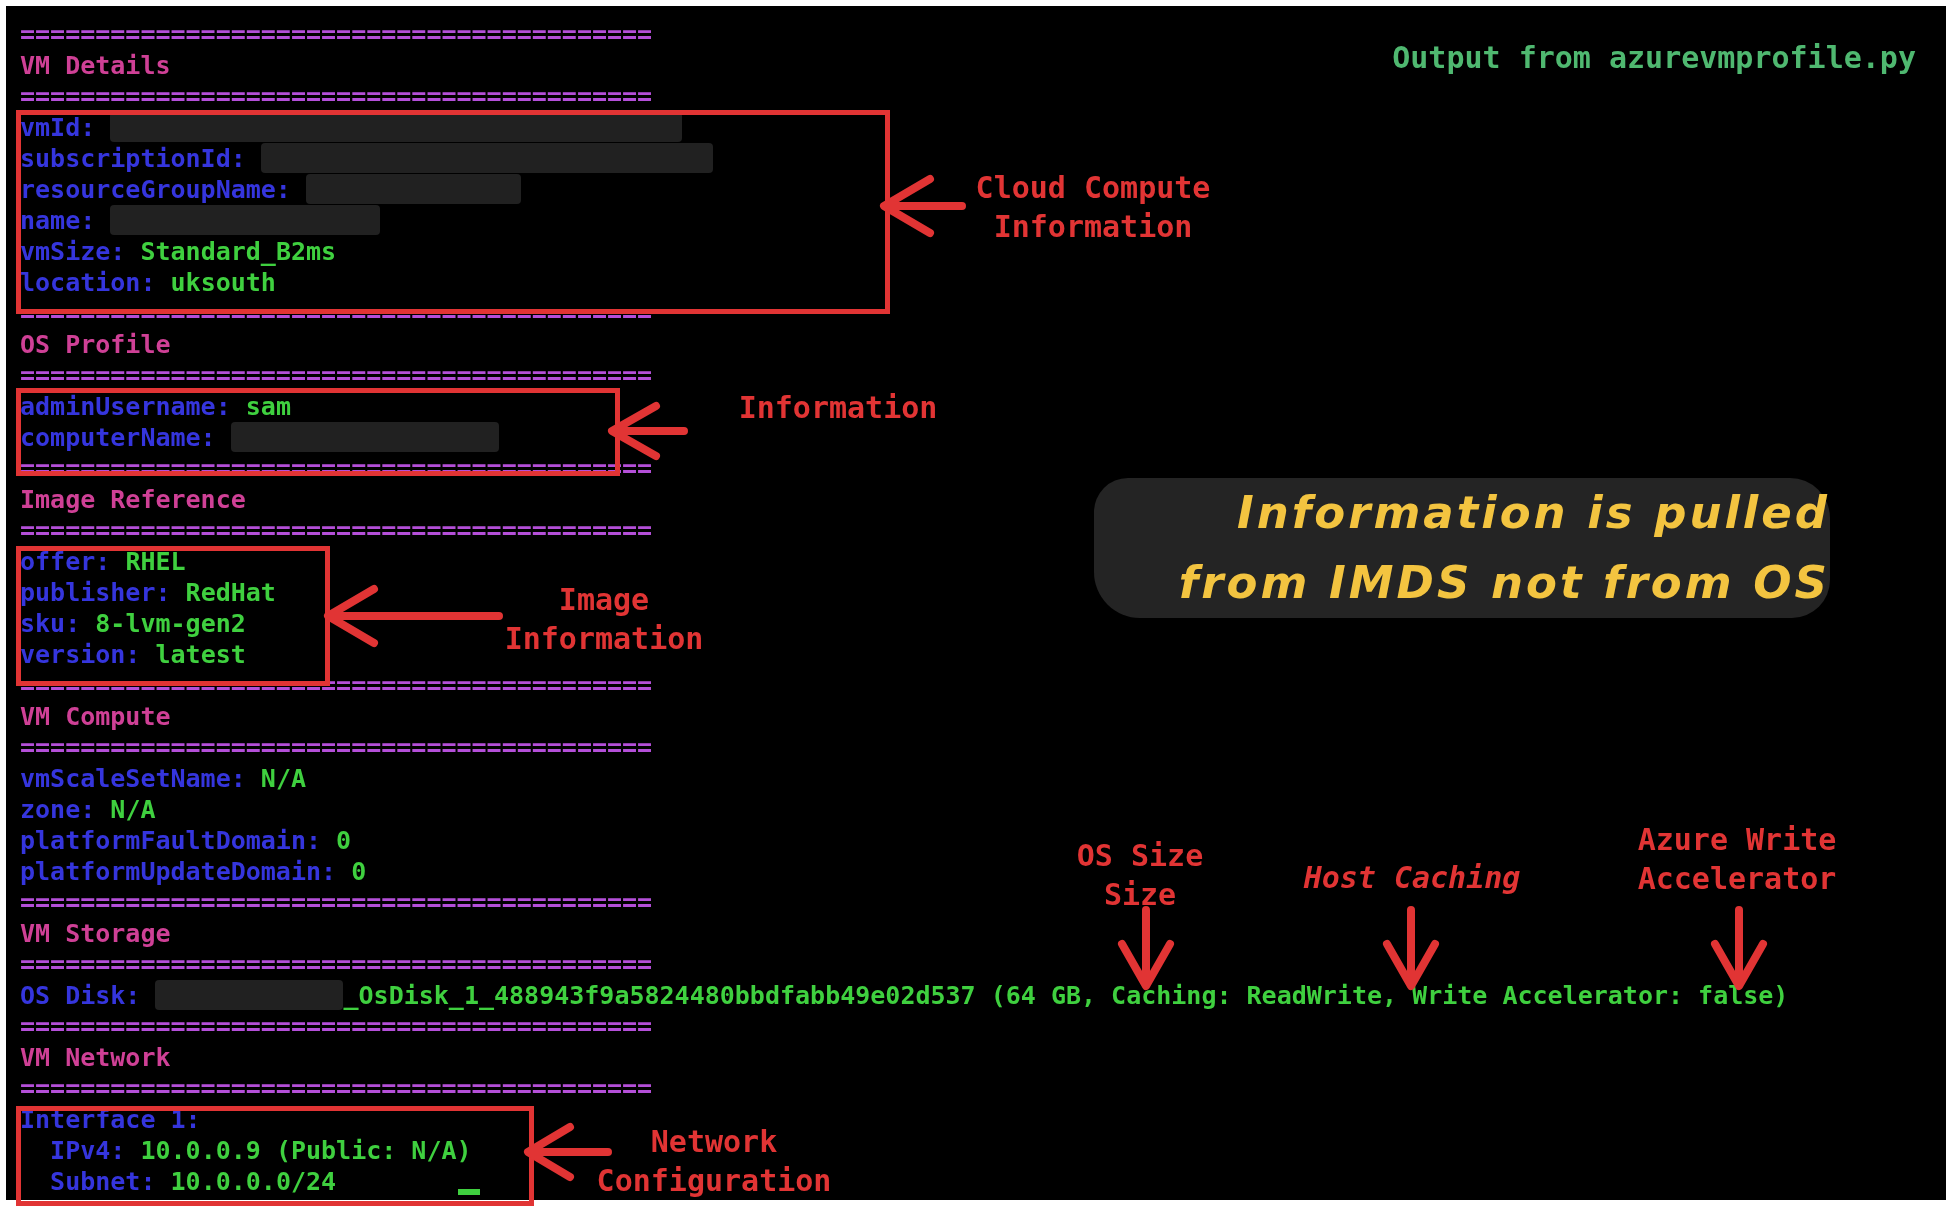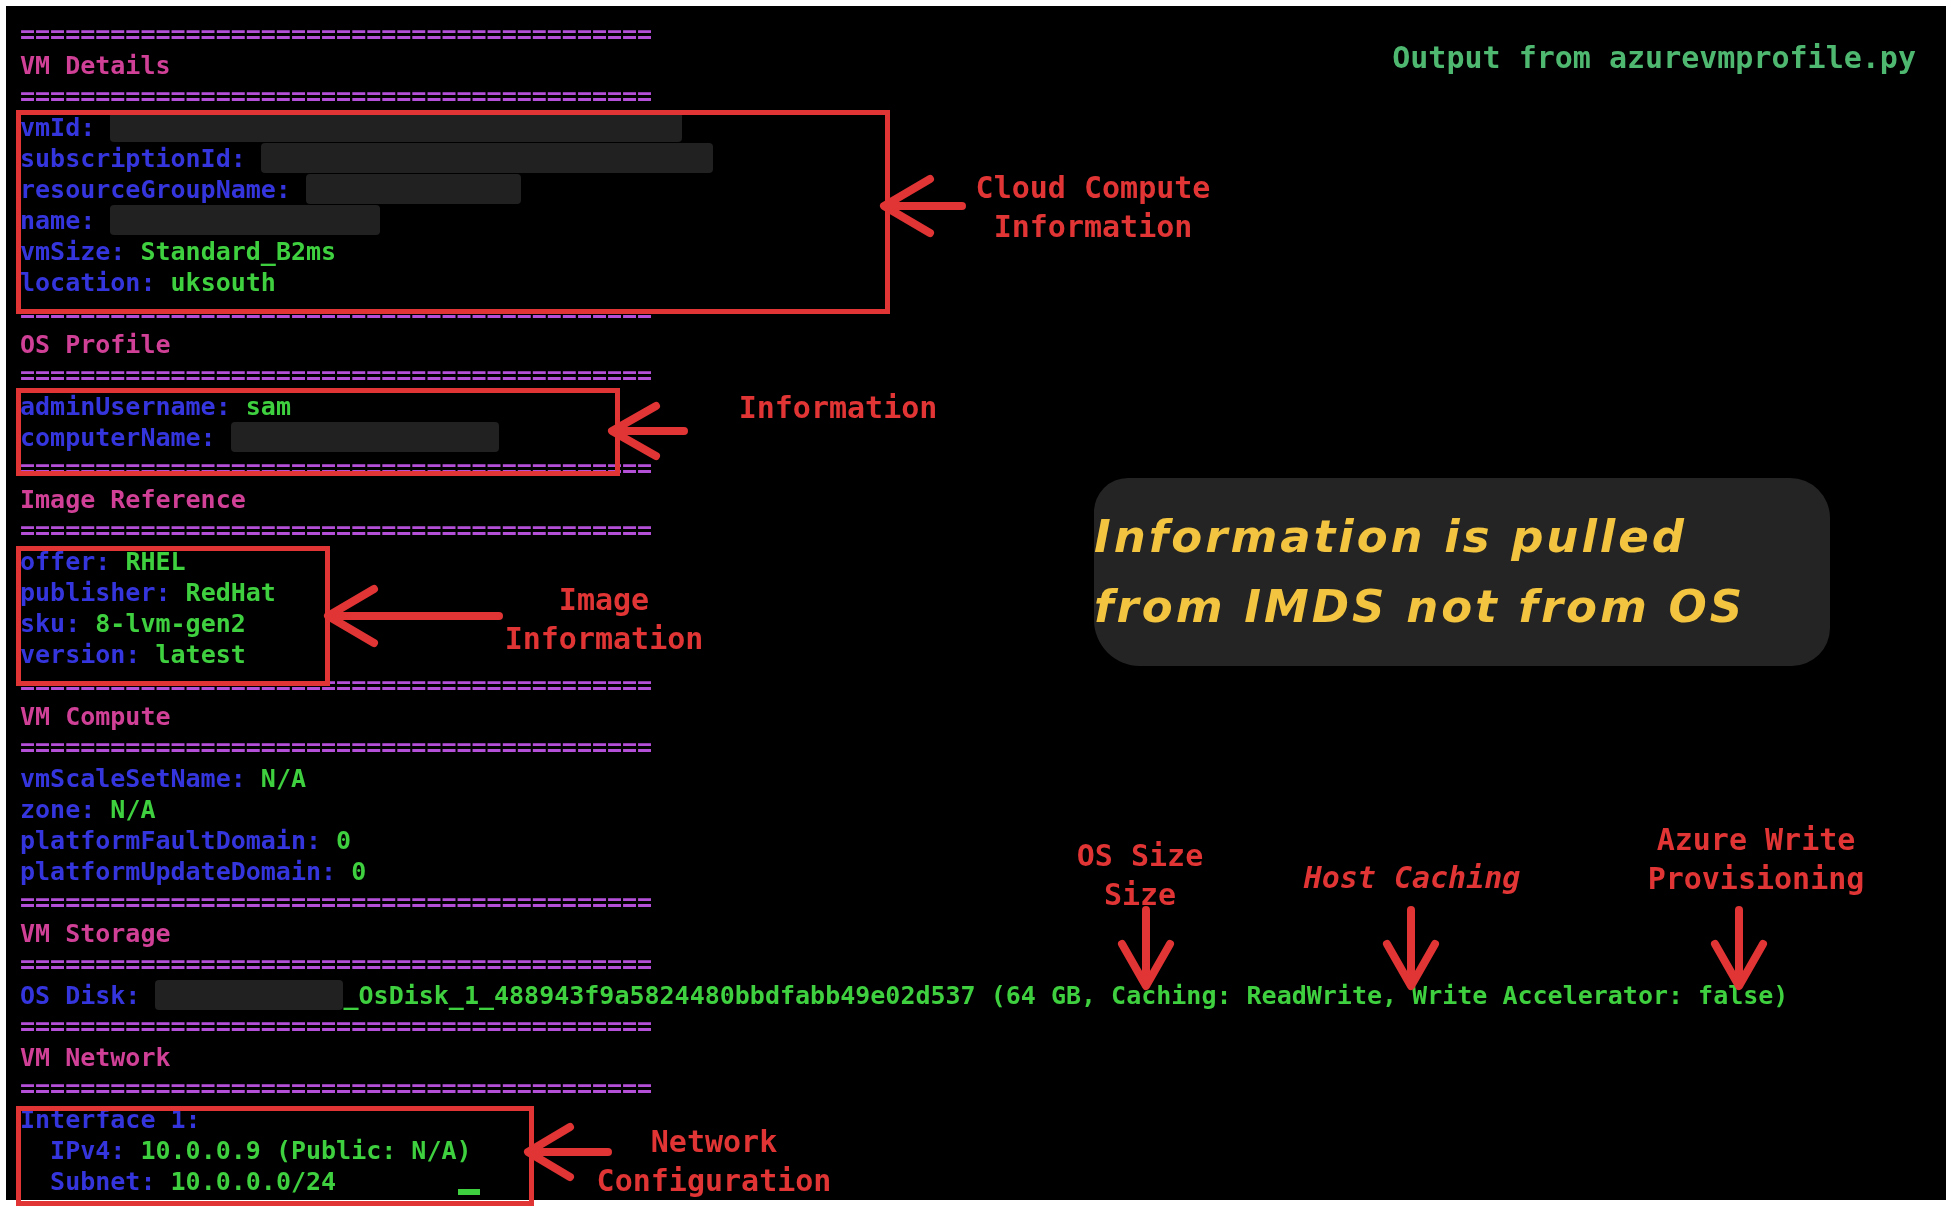--- a/index.html
+++ b/index.html
@@ -28,26 +28,26 @@
   #box-image  {left:16px;top:546px;width:304px;height:130px;}
   #box-network{left:16px;top:1106px;width:508px;height:90px;}
   .callout{position:absolute;transform:translateX(-50%);text-align:center;white-space:nowrap;
            font:bold 30px/39px "DejaVu Sans Mono",monospace;color:var(--c-red);z-index:4;}
   #co-cloud   {left:1093px;top:168px;}
   #co-host    {left:838px; top:388px;}
   #co-image   {left:604px; top:580px;}
   #co-network {left:714px; top:1122px;}
   #co-disksize{left:1140px;top:836px;}
   #co-caching {left:1412px;top:858px;font-style:italic;}
-  #co-accel   {left:1737px;top:820px;margin-left:19px;}
+  #co-accel   {left:1737px;top:820px;}
   .arrows{position:absolute;left:0;top:0;z-index:4;}
   .arrows path{stroke:var(--c-red);stroke-width:8;fill:none;stroke-linecap:round;stroke-linejoin:round;}
-  .note{position:absolute;left:1094px;top:478px;width:736px;height:188px;z-index:5;
+  .note{position:absolute;left:1094px;top:478px;width:736px;height:140px;z-index:5;
         background:var(--c-noteBg);border-radius:34px 40px 38px 46px;
-        display:flex;flex-direction:column;align-items:flex-start;justify-content:center;gap:12px;}
+        display:flex;flex-direction:column;align-items:flex-end;justify-content:center;gap:12px;}
   .note-line{font:bold italic 45px/58px "DejaVu Sans",sans-serif;letter-spacing:3px;
              color:var(--c-yellow);white-space:nowrap;}
   .cursor-dash{position:absolute;left:458px;top:1189px;width:22px;height:6px;
                background:var(--c-val);z-index:2;}
 </style>
 </head>
 <body>
 
 <div class="page">
   <div class="screen"></div>
@@ -78,21 +78,21 @@
   </div>
   <div class="callout" id="co-disksize">
     <div>OS Size</div>
     <div>Size</div>
   </div>
   <div class="callout" id="co-caching">
     <div>Host Caching</div>
   </div>
   <div class="callout" id="co-accel">
     <div>Azure Write</div>
-    <div>Provisioning</div>
+    <div>Accelerator</div>
   </div>
 
   <div class="note">
     <div class="note-line">Information is pulled</div>
     <div class="note-line">from IMDS not from OS</div>
   </div>
 
   <svg class="arrows" width="1952" height="1216" viewBox="0 0 1952 1216">
     <path d="M962 206 H886 M930 179 L884 206 L930 233"></path>
     <path d="M684 431 H616 M656 406 L612 431 L656 456"></path>

